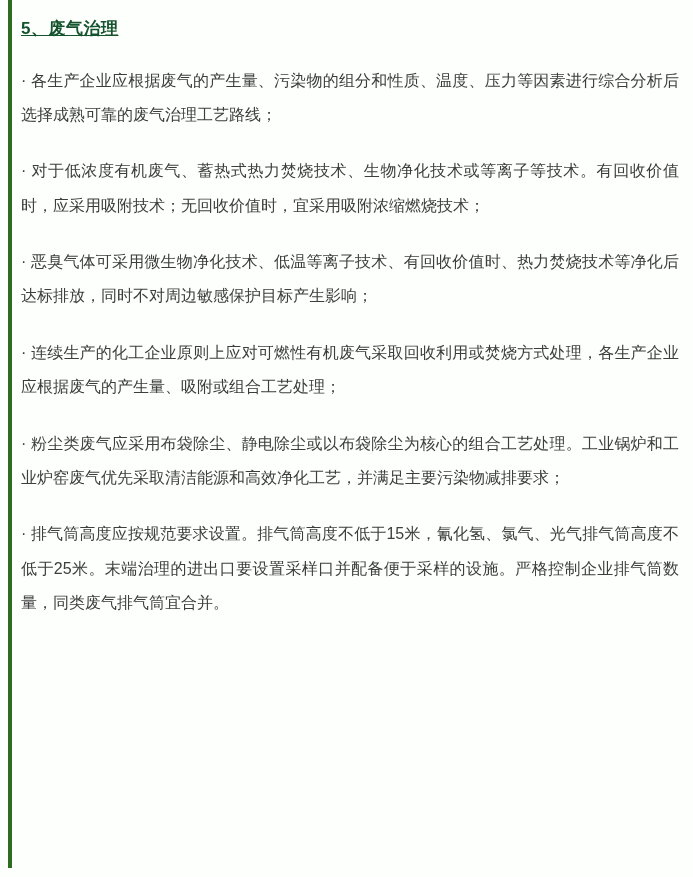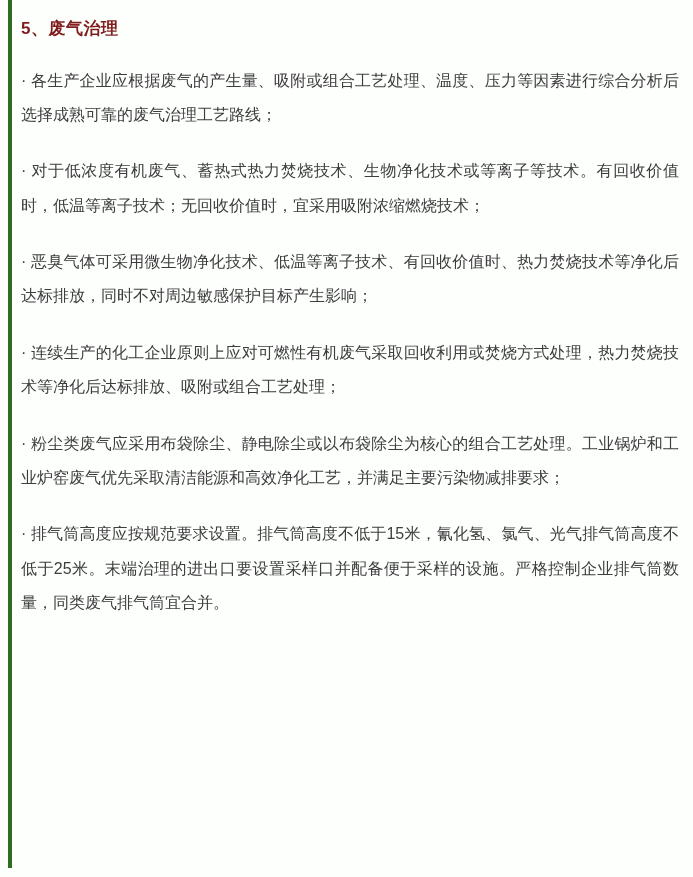--- a/index.html
+++ b/index.html
@@ -27,39 +27,40 @@
     left: 0;
     top: 0;
     width: 693px;
     box-sizing: border-box;
     padding: 12px 14px 0 21px;
   }
   h2.heading {
     margin: 4px 0 22px 0;
     font-size: 17px;
     line-height: 1.5;
-    color: #7f1d1d;
+    color: #14532d;
     font-weight: bold;
     letter-spacing: 0.5px;
+    text-decoration: underline;
   }
   p.para {
     margin: 0 0 22px 0;
     font-size: 16px;
     line-height: 2.15;
     color: #3d3d3d;
     text-align: justify;
     word-break: break-all;
   }
 </style>
 </head>
 <body>
 
 <div class="accent-rule"></div>
 
 <div class="content">
   <h2 class="heading">5、废气治理</h2>
-  <p class="para">· 各生产企业应根据废气的产生量、吸附或组合工艺处理、温度、压力等因素进行综合分析后选择成熟可靠的废气治理工艺路线；</p>
-  <p class="para">· 对于低浓度有机废气、蓄热式热力焚烧技术、生物净化技术或等离子等技术。有回收价值时，低温等离子技术；无回收价值时，宜采用吸附浓缩燃烧技术；</p>
+  <p class="para">· 各生产企业应根据废气的产生量、污染物的组分和性质、温度、压力等因素进行综合分析后选择成熟可靠的废气治理工艺路线；</p>
+  <p class="para">· 对于低浓度有机废气、蓄热式热力焚烧技术、生物净化技术或等离子等技术。有回收价值时，应采用吸附技术；无回收价值时，宜采用吸附浓缩燃烧技术；</p>
   <p class="para">· 恶臭气体可采用微生物净化技术、低温等离子技术、有回收价值时、热力焚烧技术等净化后达标排放，同时不对周边敏感保护目标产生影响；</p>
-  <p class="para">· 连续生产的化工企业原则上应对可燃性有机废气采取回收利用或焚烧方式处理，热力焚烧技术等净化后达标排放、吸附或组合工艺处理；</p>
+  <p class="para">· 连续生产的化工企业原则上应对可燃性有机废气采取回收利用或焚烧方式处理，各生产企业应根据废气的产生量、吸附或组合工艺处理；</p>
   <p class="para">· 粉尘类废气应采用布袋除尘、静电除尘或以布袋除尘为核心的组合工艺处理。工业锅炉和工业炉窑废气优先采取清洁能源和高效净化工艺，并满足主要污染物减排要求；</p>
   <p class="para">· 排气筒高度应按规范要求设置。排气筒高度不低于15米，氰化氢、氯气、光气排气筒高度不低于25米。末端治理的进出口要设置采样口并配备便于采样的设施。严格控制企业排气筒数量，同类废气排气筒宜合并。</p>
 </div>
 
 </body></html>

